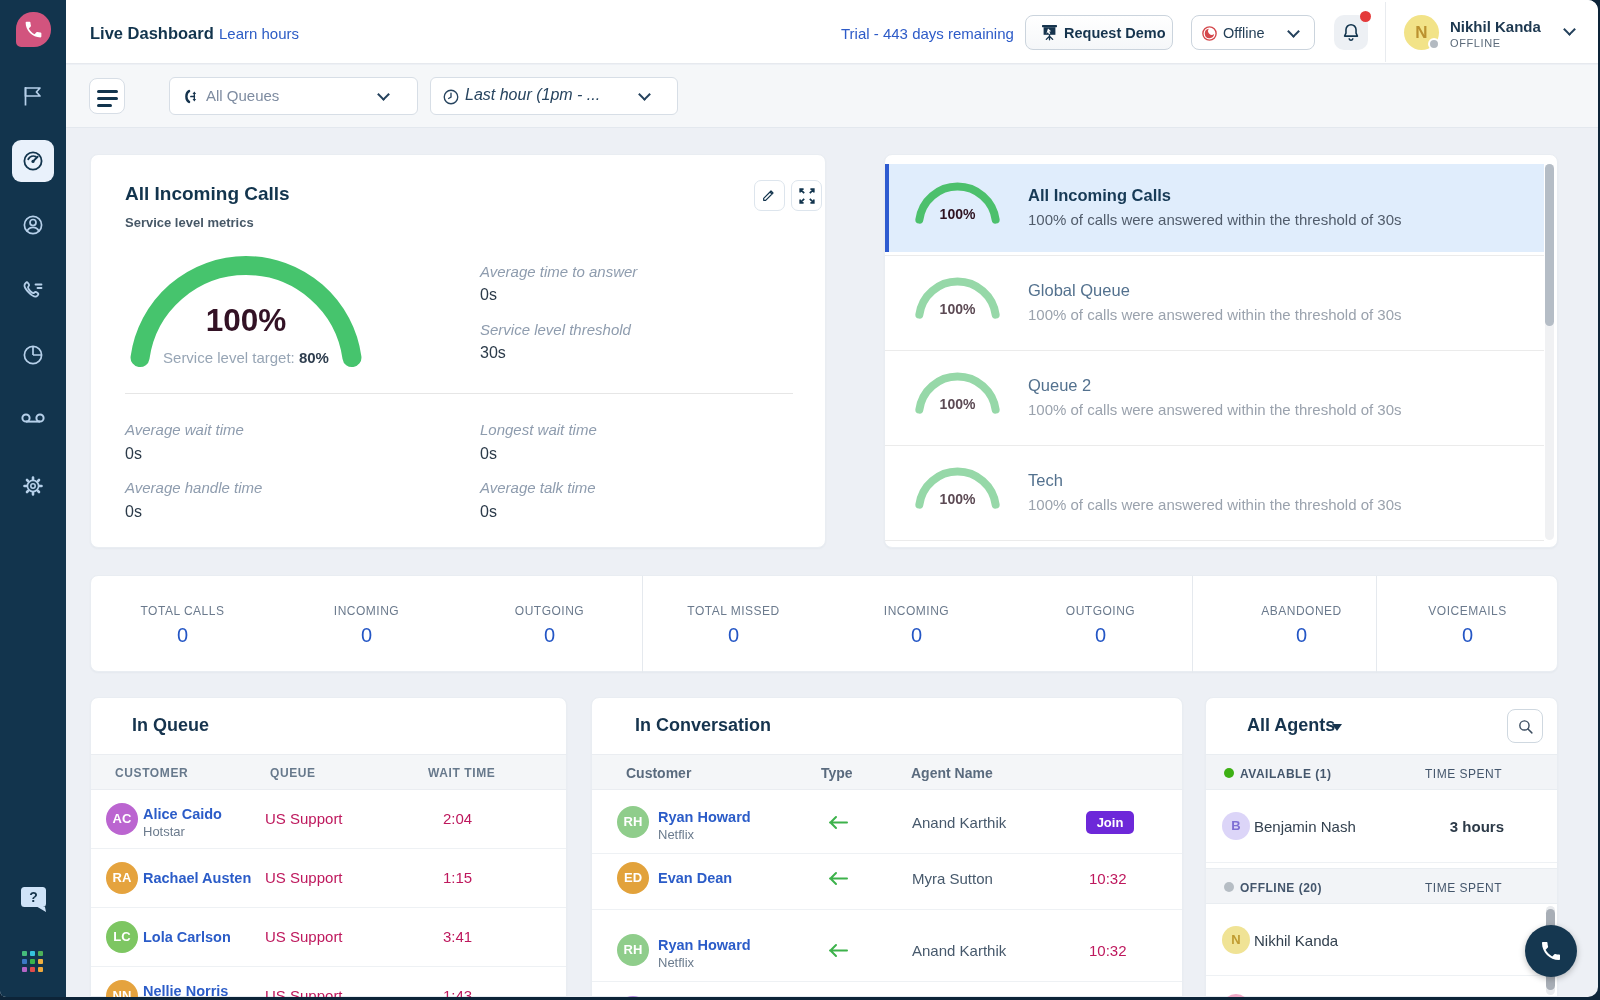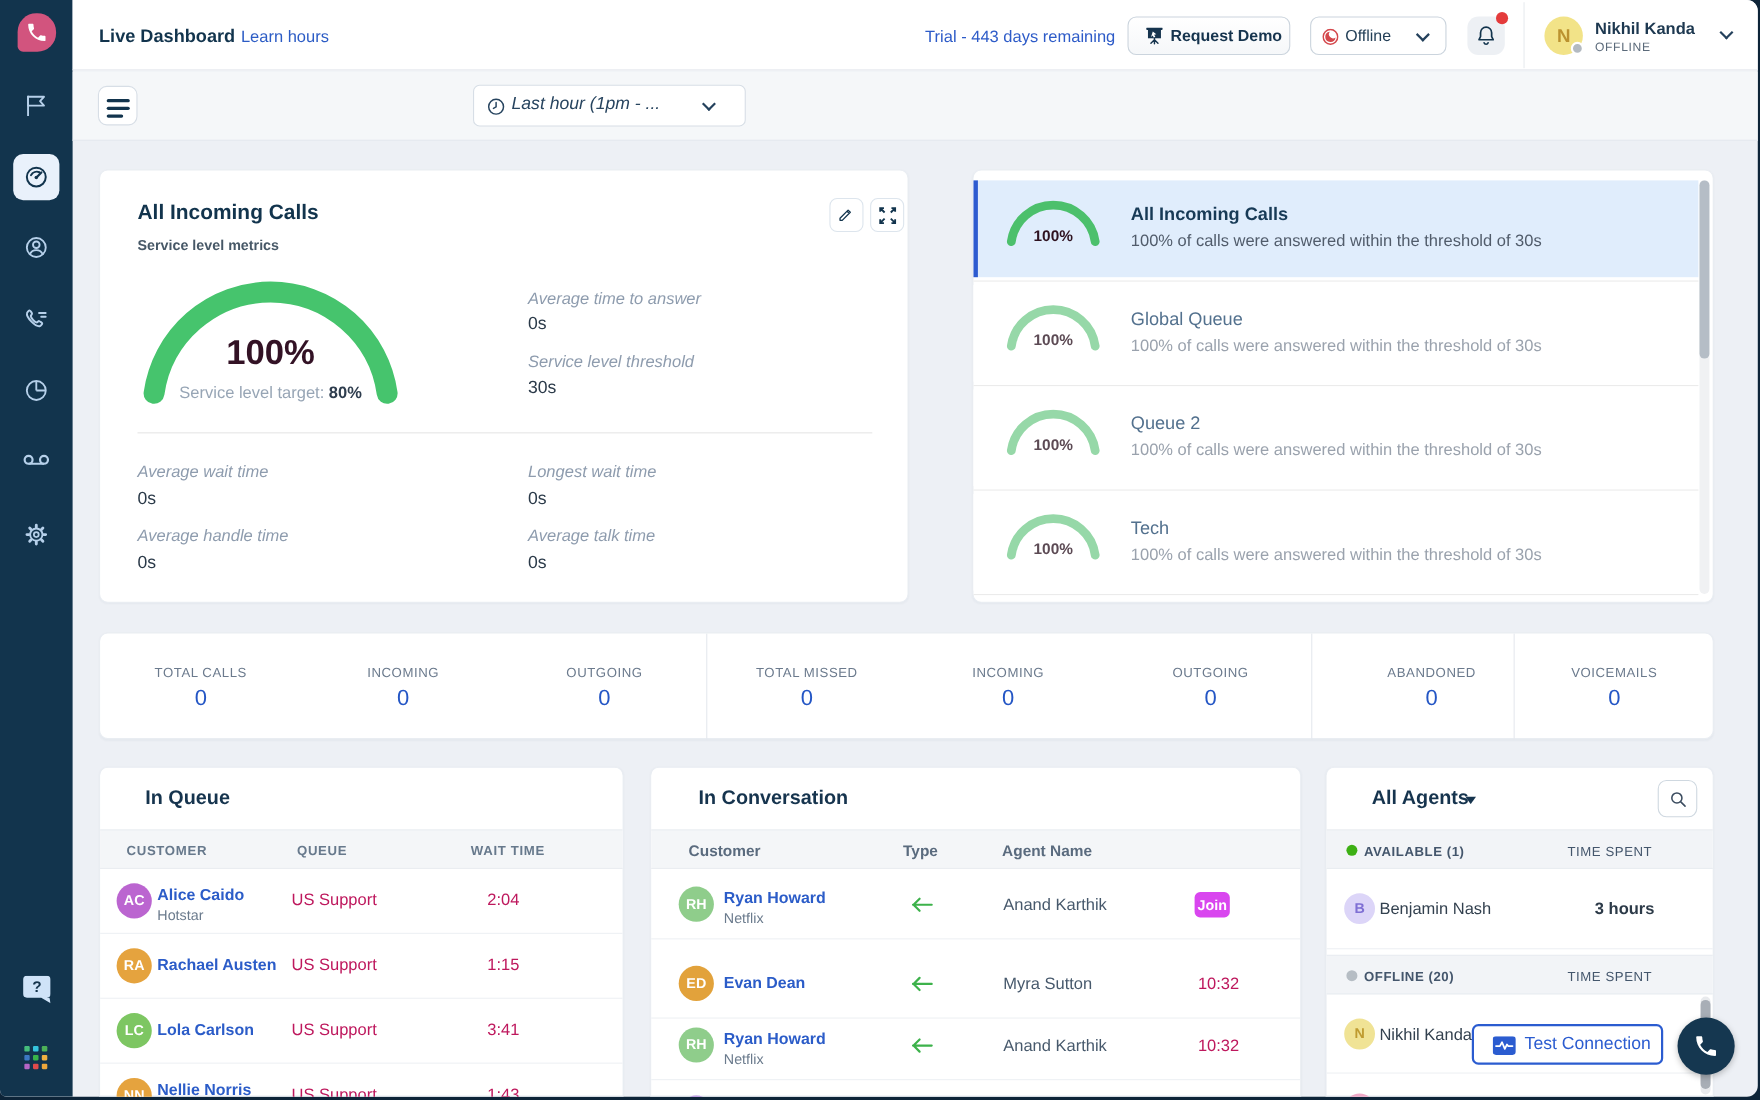--- a/index.html
+++ b/index.html
@@ -76,21 +76,21 @@
 #agents  { left:1205px; top:697px; width:353px; height:300px; border-radius:8px 8px 0 0; }
 .b-title { position:absolute; left:22px; top:17px; font-size:18px; font-weight:bold; color:#16344e;margin-left:19px; }
 .thead { position:absolute; left:0; top:56px; width:100%; height:36px; background:#f4f6f8; border-top:1px solid #eaedf1; border-bottom:1px solid #eaedf1; }
 .thead span { position:absolute; top:11px; font-size:12px; font-weight:bold; color:#67798c; letter-spacing:0.6px; }
 .thead2 span { position:absolute; top:10px; font-size:14px; font-weight:bold; color:#5a6b7e; letter-spacing:0; }
 .row { position:absolute; left:0; width:100%; border-bottom:1px solid #eef1f4; }
 .avatar { position:absolute; width:32px; height:32px; border-radius:50%; text-align:center; line-height:32px; font-size:13px; font-weight:bold; color:#fff; }
 .rname { position:absolute; font-size:14.5px; font-weight:bold; color:#2b5cc8; }
 .rsub { position:absolute; font-size:13px; color:#6b7b8d; }
 .rtext { position:absolute; font-size:15px; color:#be185d; }
-.joinbtn { position:absolute; width:32px; height:23px; background:#d946ef; border-radius:5px; color:#fff; font-size:13px; font-weight:bold; text-align:center; line-height:23px; }
+.joinbtn { position:absolute; width:48px; height:23px; background:#6d28d9; border-radius:5px; color:#fff; font-size:13px; font-weight:bold; text-align:center; line-height:23px; }
 
 .aband { position:absolute; left:0; width:100%; height:36px; background:#f2f4f7; border-top:1px solid #e9edf1; border-bottom:1px solid #e9edf1; }
 .aband .dot { position:absolute; left:18px; top:13px; width:10px; height:10px; border-radius:50%; }
 .aband .lab { position:absolute; left:34px; top:12px; font-size:12px; font-weight:bold; color:#44566c; letter-spacing:0.5px; }
 .aband .lab2 { position:absolute; right:55px; top:12px; font-size:12px; font-weight:normal; color:#44566c; letter-spacing:0.5px; }
 .agrow { position:absolute; left:0; width:100%; }
 .agavatar { position:absolute; left:16px; width:28px; height:28px; border-radius:50%; text-align:center; line-height:28px; font-size:13px; font-weight:bold; }
 .agname { position:absolute; left:48px; font-size:15px; color:#33414f; }
 
 #testconn { position:absolute; left:1338px; top:931px; width:174px; height:37px; background:#fff; border:2px solid #2b5cd0; border-radius:6px; }
@@ -190,20 +190,31 @@
   <div class="h-avdot"></div>
   <span class="h-name">Nikhil Kanda</span>
   <span class="h-off">OFFLINE</span>
   <span class="chev" style="position:absolute;left:1499px;top:25px"></span>
 </div>
 <div class="filterbar">
   <div class="btn-ham">
         <i style="top:11px;width:21px"></i>
         <i style="top:18px;width:21px"></i>
         <i style="top:25px;width:15px"></i>
+      </div>
+  <div class="sel sel1">
+        <svg style="position:absolute;left:12px;top:10px" width="17" height="17" viewBox="0 0 20 20" fill="none" stroke="#16344e" stroke-width="2" stroke-linecap="round">
+          <path d="M8.3 3.6c-4.2 2-4.2 10.8 0 12.8" stroke-width="2.8"></path>
+          <path d="M10.5 10h4"></path>
+          <path d="M14.5 12.5v-5" stroke-width="1.6"></path>
+          <path d="M12.4 7.2 14.5 4l2.1 3.2z" fill="#16344e" stroke="none"></path>
+          <path d="M12.4 12.8l2.1 3.2 2.1-3.2z" fill="#16344e" stroke="none"></path>
+        </svg>
+        <span class="txt1">All Queues</span>
+        <span class="chev" style="position:absolute;right:29px;top:12px"></span>
       </div>
   <div class="sel sel2">
         <svg style="position:absolute;left:11px;top:10px" width="18" height="18" viewBox="0 0 24 24" fill="none" stroke="#27445f" stroke-width="1.8" stroke-linecap="round">
           <circle cx="12" cy="12" r="9"></circle>
           <path d="M12 7v5.2L8.8 14"></path>
         </svg>
         <span class="txt2">Last hour (1pm - ...</span>
         <span class="chev" style="position:absolute;right:28px;top:12px"></span>
       </div>
 </div>
@@ -364,21 +375,21 @@
   <div class="row" style="top:92px;height:64px">
     <span class="avatar" style="left:25px;top:16px;background:#8fcd8b">RH</span>
     <span class="rname" style="left:66px;top:19px">Ryan Howard</span>
     <span class="rsub" style="left:66px;top:37px">Netflix</span>
     <svg style="position:absolute;left:235px;top:25px" width="22" height="15" viewBox="0 0 22 15" fill="none" stroke="#3db24b" stroke-width="2" stroke-linecap="round" stroke-linejoin="round">
           <path d="M20 7.5H3M9 2 3.5 7.5 9 13"></path>
         </svg>
     <span class="rtext" style="left:320px;top:24px;color:#47596c">Anand Karthik</span>
     <span class="joinbtn" style="left:494px;top:21px">Join</span>
   </div>
-  <div class="row" style="top:164px;height:64px">
+  <div class="row" style="top:148px;height:64px">
     <span class="avatar" style="left:25px;top:16px;background:#e2a23b">ED</span>
     <span class="rname" style="left:66px;top:24px">Evan Dean</span>
     <svg style="position:absolute;left:235px;top:25px" width="22" height="15" viewBox="0 0 22 15" fill="none" stroke="#3db24b" stroke-width="2" stroke-linecap="round" stroke-linejoin="round">
           <path d="M20 7.5H3M9 2 3.5 7.5 9 13"></path>
         </svg>
     <span class="rtext" style="left:320px;top:24px;color:#47596c">Myra Sutton</span>
     <span class="rtext" style="left:497px;top:24px">10:32</span>
   </div>
   <div class="row" style="top:220px;height:64px">
     <span class="avatar" style="left:25px;top:16px;background:#8fcd8b">RH</span>
@@ -423,25 +434,18 @@
       </div>
   <div class="agrow" style="top:206px;height:72px;border-bottom:1px solid #eef1f4">
     <span class="agavatar" style="top:22px;background:#f0e395;color:#bf9b30">N</span>
     <span class="agname" style="top:28px">Nikhil Kanda</span>
   </div>
   <span class="agavatar" style="top:296px;background:#f0a9c7;color:#fff">&nbsp;</span>
   <div class="sb-track" style="right:2px;top:208px;height:89px;background:#e8eaed"></div>
   <div class="sb-thumb" style="right:2px;top:211px;height:81px;background:#a8aeb6"></div>
 </div>
 
-<div id="testconn">
-      <svg style="position:absolute;left:17px;top:9px" width="21" height="17" viewBox="0 0 21 17">
-        <rect x="0" y="0" width="21" height="17" rx="3" fill="#2b5cd0"></rect>
-        <path d="M3 9h3.5l2-3.5 2.5 6 2-4 1 1.5H18" fill="none" stroke="#fff" stroke-width="1.6" stroke-linecap="round" stroke-linejoin="round"></path>
-      </svg>
-      <span>Test Connection</span>
-    </div>
 <div id="fab">
       <svg style="position:absolute;left:14px;top:14px" width="24" height="24" viewBox="0 0 24 24">
         <path fill="#fff" d="M6.62 10.79c1.44 2.83 3.76 5.14 6.59 6.59l2.2-2.2c.27-.27.67-.36 1.02-.24 1.12.37 2.33.57 3.57.57.55 0 1 .45 1 1V20c0 .55-.45 1-1 1-9.39 0-17-7.61-17-17 0-.55.45-1 1-1h3.5c.55 0 1 .45 1 1 0 1.25.2 2.45.57 3.57.11.35.03.74-.25 1.02l-2.2 2.2z"></path>
       </svg>
     </div>
 </div>
 
 </body></html>

